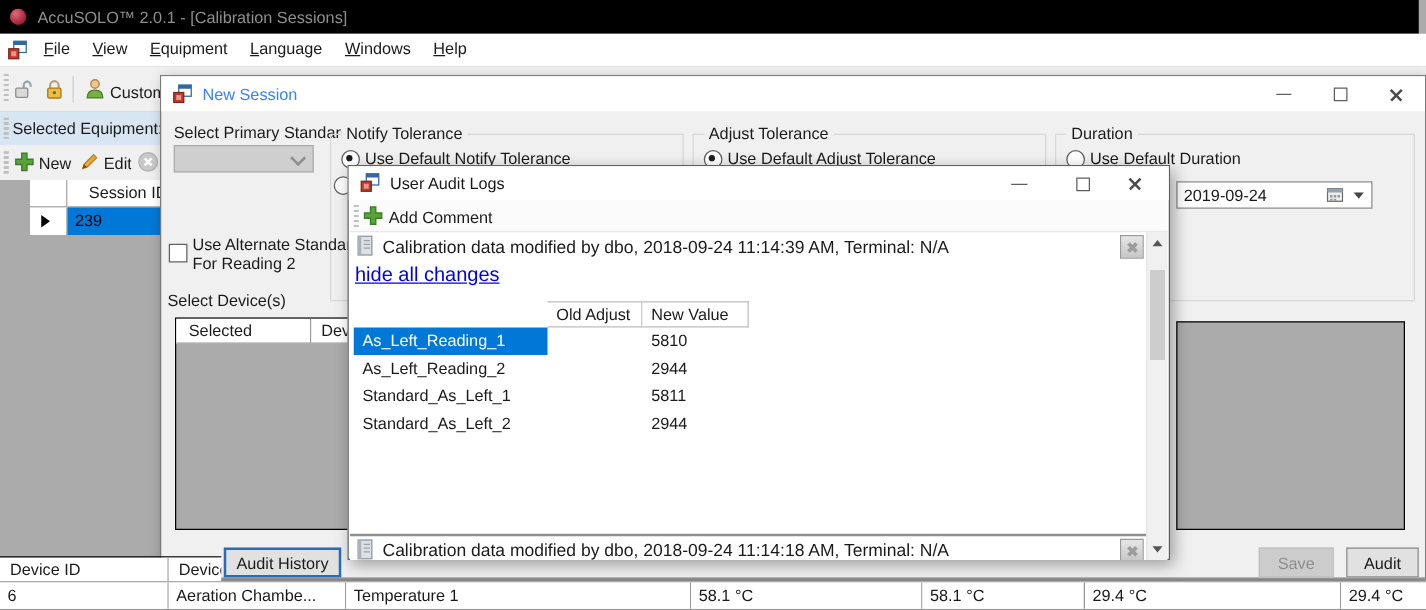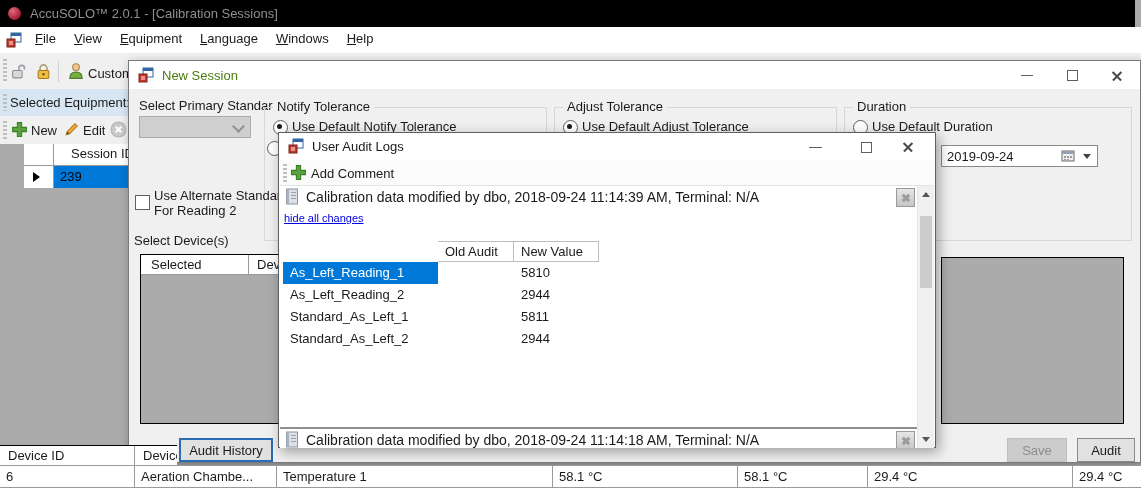--- a/index.html
+++ b/index.html
@@ -11,21 +11,21 @@
   .abs{position:absolute;box-sizing:border-box;}
   .nowrap{white-space:nowrap;overflow:hidden;}
   
   .grip{width:4px;background:repeating-linear-gradient(to bottom,#bfbfbf 0 2px,transparent 2px 4px);}
   .vsep{width:1px;background:#d0d0d0;}
   .radio{width:13px;height:13px;border:1px solid #5f5f5f;border-radius:50%;background:#fff;position:absolute;}
   .radio.sel::after{content:"";position:absolute;left:3px;top:3px;width:5px;height:5px;border-radius:50%;background:#1c1c1c;}
   .checkbox{width:13px;height:13px;border:1px solid #5f5f5f;background:#fff;position:absolute;}
   .group{border:1px solid #d7d7d7;position:absolute;box-sizing:border-box;}
   .group-label{position:absolute;top:-9px;left:8px;background:#f0f0f0;padding:0 4px;white-space:nowrap;}
-  .link{color:#0000e6;text-decoration:underline;font-size:11px;white-space:nowrap;cursor:pointer;}
+  .link{color:#0000e6;text-decoration:underline;font-size:16px;white-space:nowrap;cursor:pointer;}
   .btn{display:flex;align-items:center;justify-content:center;background:#e1e1e1;border:1px solid #8a8a8a;font-size:13px;}
   .btn.disabled{background:#cccccc;border-color:#bfbfbf;color:#8d8d8d;}
   .btn.focus{border:2px solid #2a6db5;}
   
   .xg{position:relative;display:block;}
   .xg::before,.xg::after{content:"";position:absolute;left:50%;top:50%;width:12px;height:1.5px;background:#4a4a4a;transform:translate(-50%,-50%) rotate(45deg);}
   .xg::after{transform:translate(-50%,-50%) rotate(-45deg);}
   .xbtn{width:17px;height:17px;background:linear-gradient(#e6e6e6,#c6c6c6);border:1px solid #9a9a9a;position:absolute;}
   .xbtn .xg{width:100%;height:100%;}
   .xbtn .xg::before,.xbtn .xg::after{width:9px;height:3px;background:#9b9b9b;}
@@ -154,21 +154,21 @@
 
   <div class="abs" style="left:0;top:0;width:1011px;height:28px;background:#fff;">
     <span class="abs" style="left:9px;top:6px;">
       <svg width="16" height="16" viewBox="0 0 16 16">
           <rect x="5" y="1" width="10" height="9" fill="#fff" stroke="#3465a4"></rect>
           <rect x="5" y="1" width="10" height="3" fill="#3465a4"></rect>
           <rect x="1" y="7" width="8" height="8" fill="#c0392b" stroke="#7b241c"></rect>
           <rect x="3" y="9" width="4" height="4" fill="#e8948c"></rect>
         </svg>
     </span>
-    <span class="abs nowrap" style="left:33px;top:7px;color:#4d7c0f;">New Session</span>
+    <span class="abs nowrap" style="left:33px;top:7px;color:#3b82f6;">New Session</span>
     <span class="dash" style="left:892px;top:14px;width:12px;"></span>
     <span class="sq" style="left:938px;top:9px;"></span>
     <span class="xg" style="left:981px;top:8px;width:14px;height:14px;"></span>
   </div>
 
   <span class="abs nowrap" style="left:10px;top:37px;">Select Primary Standard</span>
   <div class="abs" style="left:10px;top:55px;width:112px;height:22px;background:#cfcfcf;border:1px solid #ababab;">
     <span class="chev-down" style="right:7px;top:5px;"></span>
   </div>
 
@@ -261,21 +261,21 @@
         </svg>
     </span>
     <span class="abs entry-text" style="left:26px;top:3px;">Calibration data modified by dbo, 2018-09-24 11:14:39 AM, Terminal: N/A</span>
     <div class="xbtn" style="left:616px;top:2px;">
         <span class="xg"></span>
       </div>
     <span class="link abs" style="left:4px;top:26px;">hide all changes</span>
 
     <div class="abs" style="left:3px;top:55px;width:316px;height:109px;">
       <div style="position:absolute;left:0;top:0;height:21px;width:316px;">
-        <div class="atbl-h" style="left:155px;width:76px;">Old Audit</div>
+        <div class="atbl-h" style="left:155px;width:76px;">Old Adjust</div>
         <div class="atbl-h" style="left:231px;width:85px;">New Value</div>
       </div>
       <div style="position:absolute;left:0;top:21px;height:22px;width:316px;">
         <div class="atbl-c" style="left:0;width:155px;background:#0078d7;color:#fff;">As_Left_Reading_1</div>
         <div class="atbl-c" style="left:155px;width:76px;"></div>
         <div class="atbl-c" style="left:231px;width:85px;">5810</div>
       </div>
       <div style="position:absolute;left:0;top:43px;height:22px;width:316px;">
         <div class="atbl-c" style="left:0;width:155px;">As_Left_Reading_2</div>
         <div class="atbl-c" style="left:155px;width:76px;"></div>

